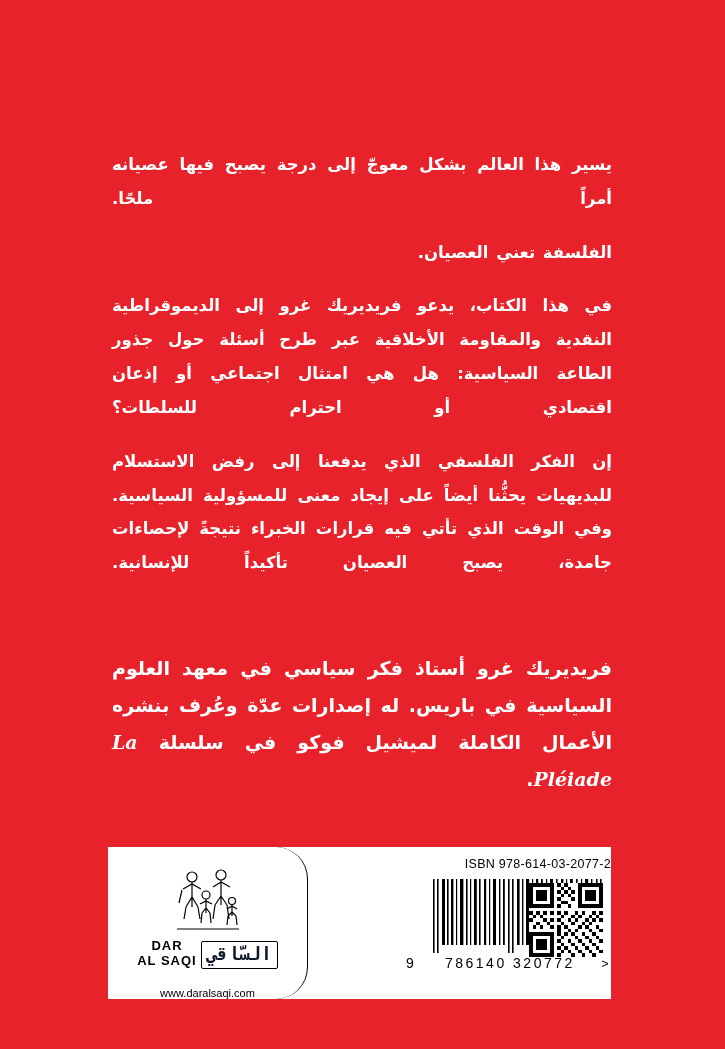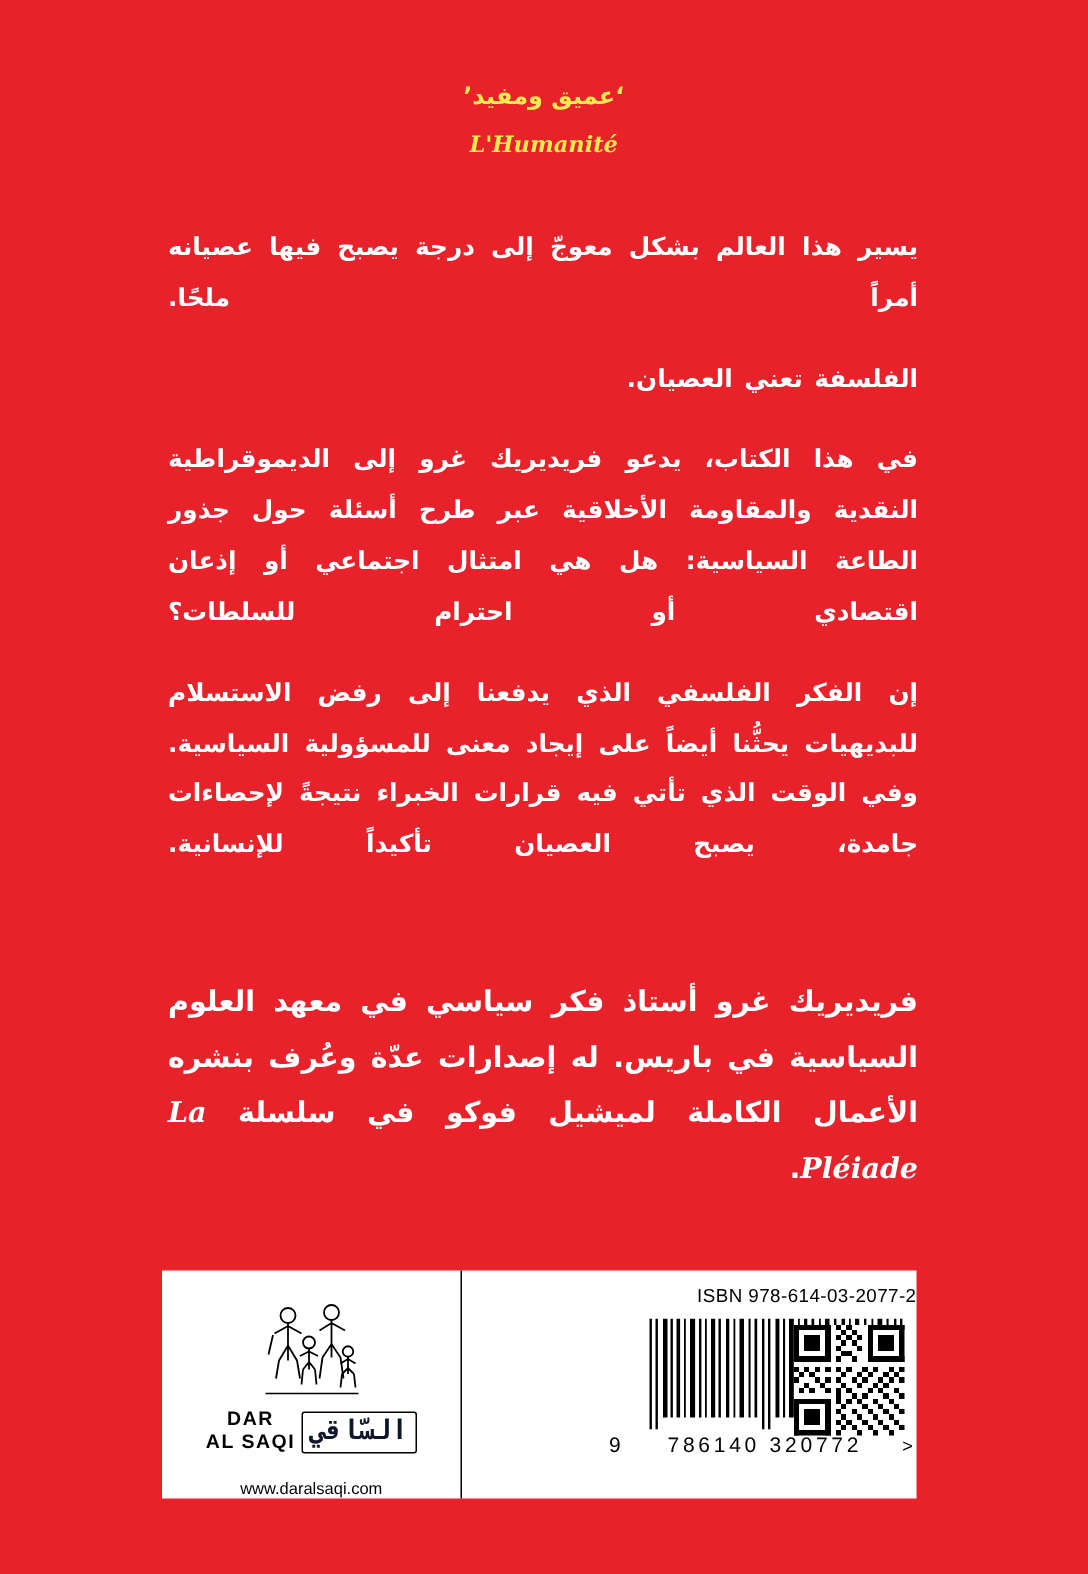--- a/index.html
+++ b/index.html
@@ -105,20 +105,21 @@
   }
   .publisher-col {
     width: 200px;
     border-right: 1.5px solid #000;
     display: flex;
     flex-direction: column;
     align-items: center;
     justify-content: flex-start;
     padding-top: 6px;
     box-sizing: border-box;
+    border-radius: 32px;
   }
   .pub-logo-row {
     display: flex;
     flex-direction: row;
     align-items: flex-end;
     justify-content: center;
     height: 86px;
     width: 100%;
   }
   .pub-name {
@@ -193,24 +194,20 @@
     top: 36px;
     width: 74px;
     height: 74px;
   }
 </style>
 </head>
 <body>
 
 <div class="cover">
 
-  <div class="quote-block">
-    <div class="quote-text">‘عميق ومفيد’</div>
-    <div class="quote-source">L'Humanité</div>
-  </div>
 
   <div class="copy">
     <p class="para stretch">يسير هذا العالم بشكل معوجّ إلى درجة يصبح فيها عصيانه أمراً ملحًا.</p>
     <p class="para last-right">الفلسفة تعني العصيان.</p>
     <p class="para stretch">في هذا الكتاب، يدعو فريديريك غرو إلى الديموقراطية النقدية والمقاومة الأخلاقية عبر طرح أسئلة حول جذور الطاعة السياسية: هل هي امتثال اجتماعي أو إذعان اقتصادي أو احترام للسلطات؟</p>
     <p class="para stretch">إن الفكر الفلسفي الذي يدفعنا إلى رفض الاستسلام للبديهيات يحثُّنا أيضاً على إيجاد معنى للمسؤولية السياسية. وفي الوقت الذي تأتي فيه قرارات الخبراء نتيجةً لإحصاءات جامدة، يصبح العصيان تأكيداً للإنسانية.</p>
   </div>
 
   <div class="bio">
     <span>فريديريك غرو أستاذ فكر سياسي في معهد العلوم السياسية في باريس. له إصدارات عدّة وعُرف بنشره الأعمال الكاملة لميشيل فوكو في سلسلة </span><span class="lat">La Pléiade</span><span>.</span>

